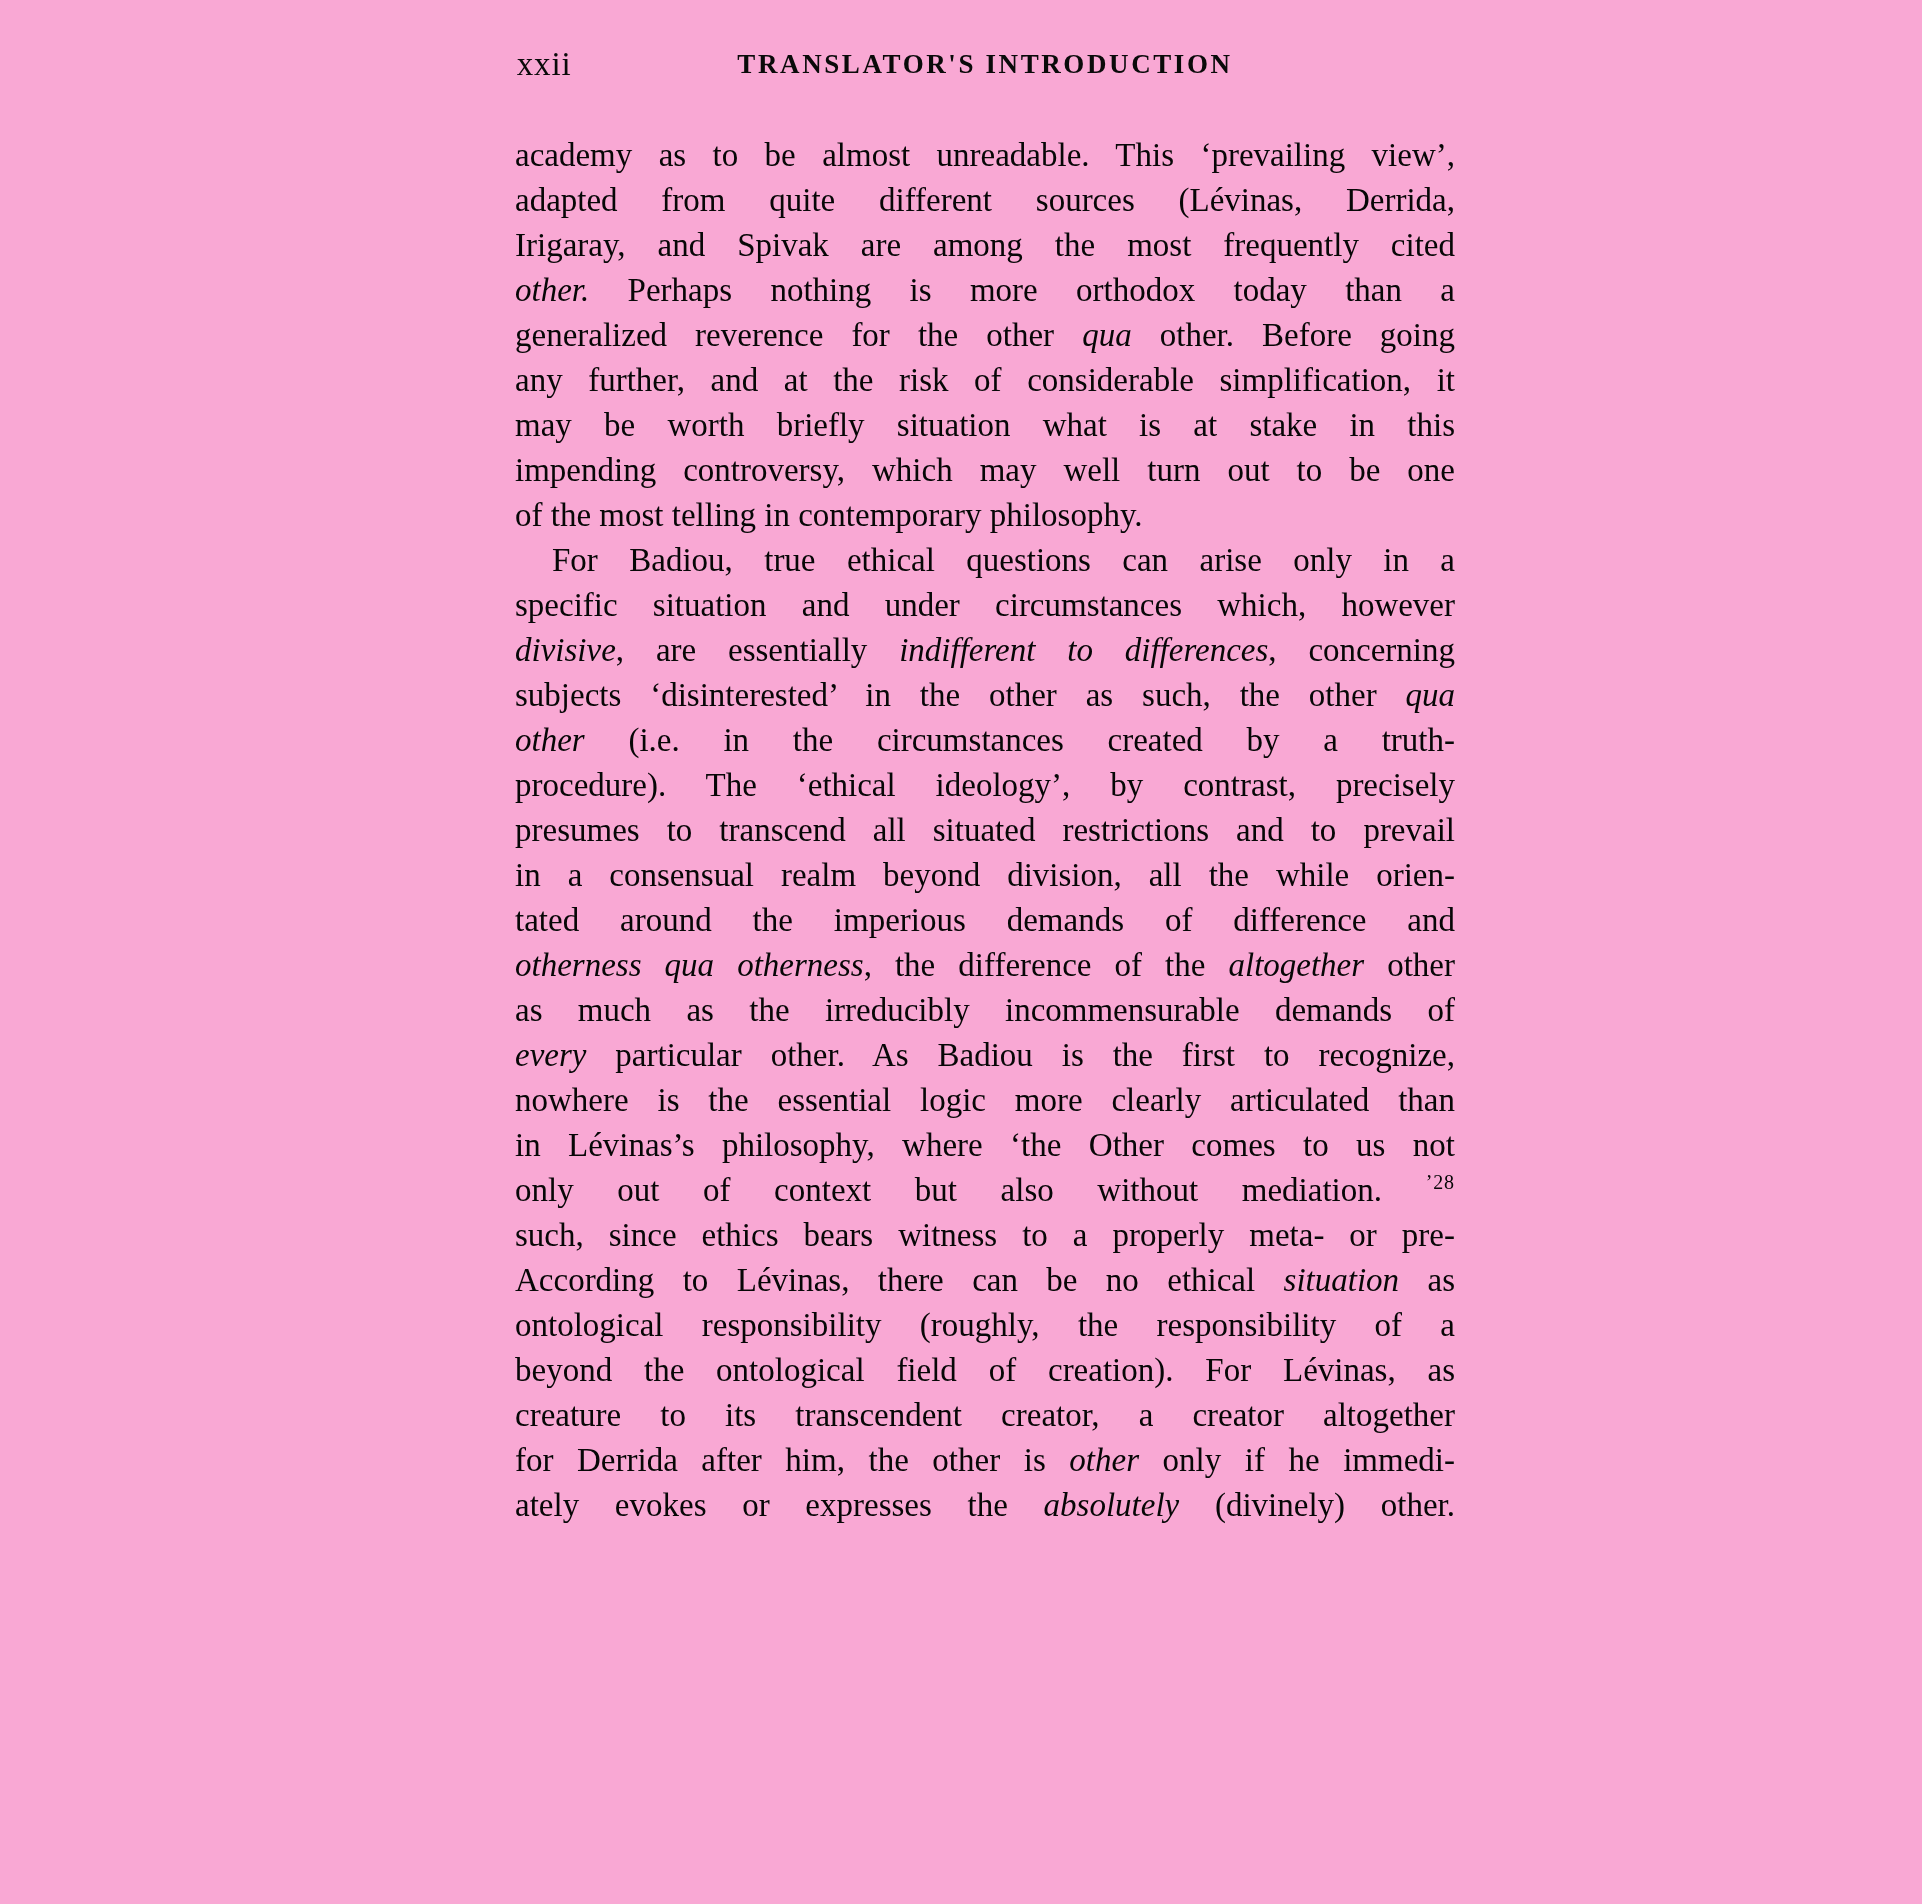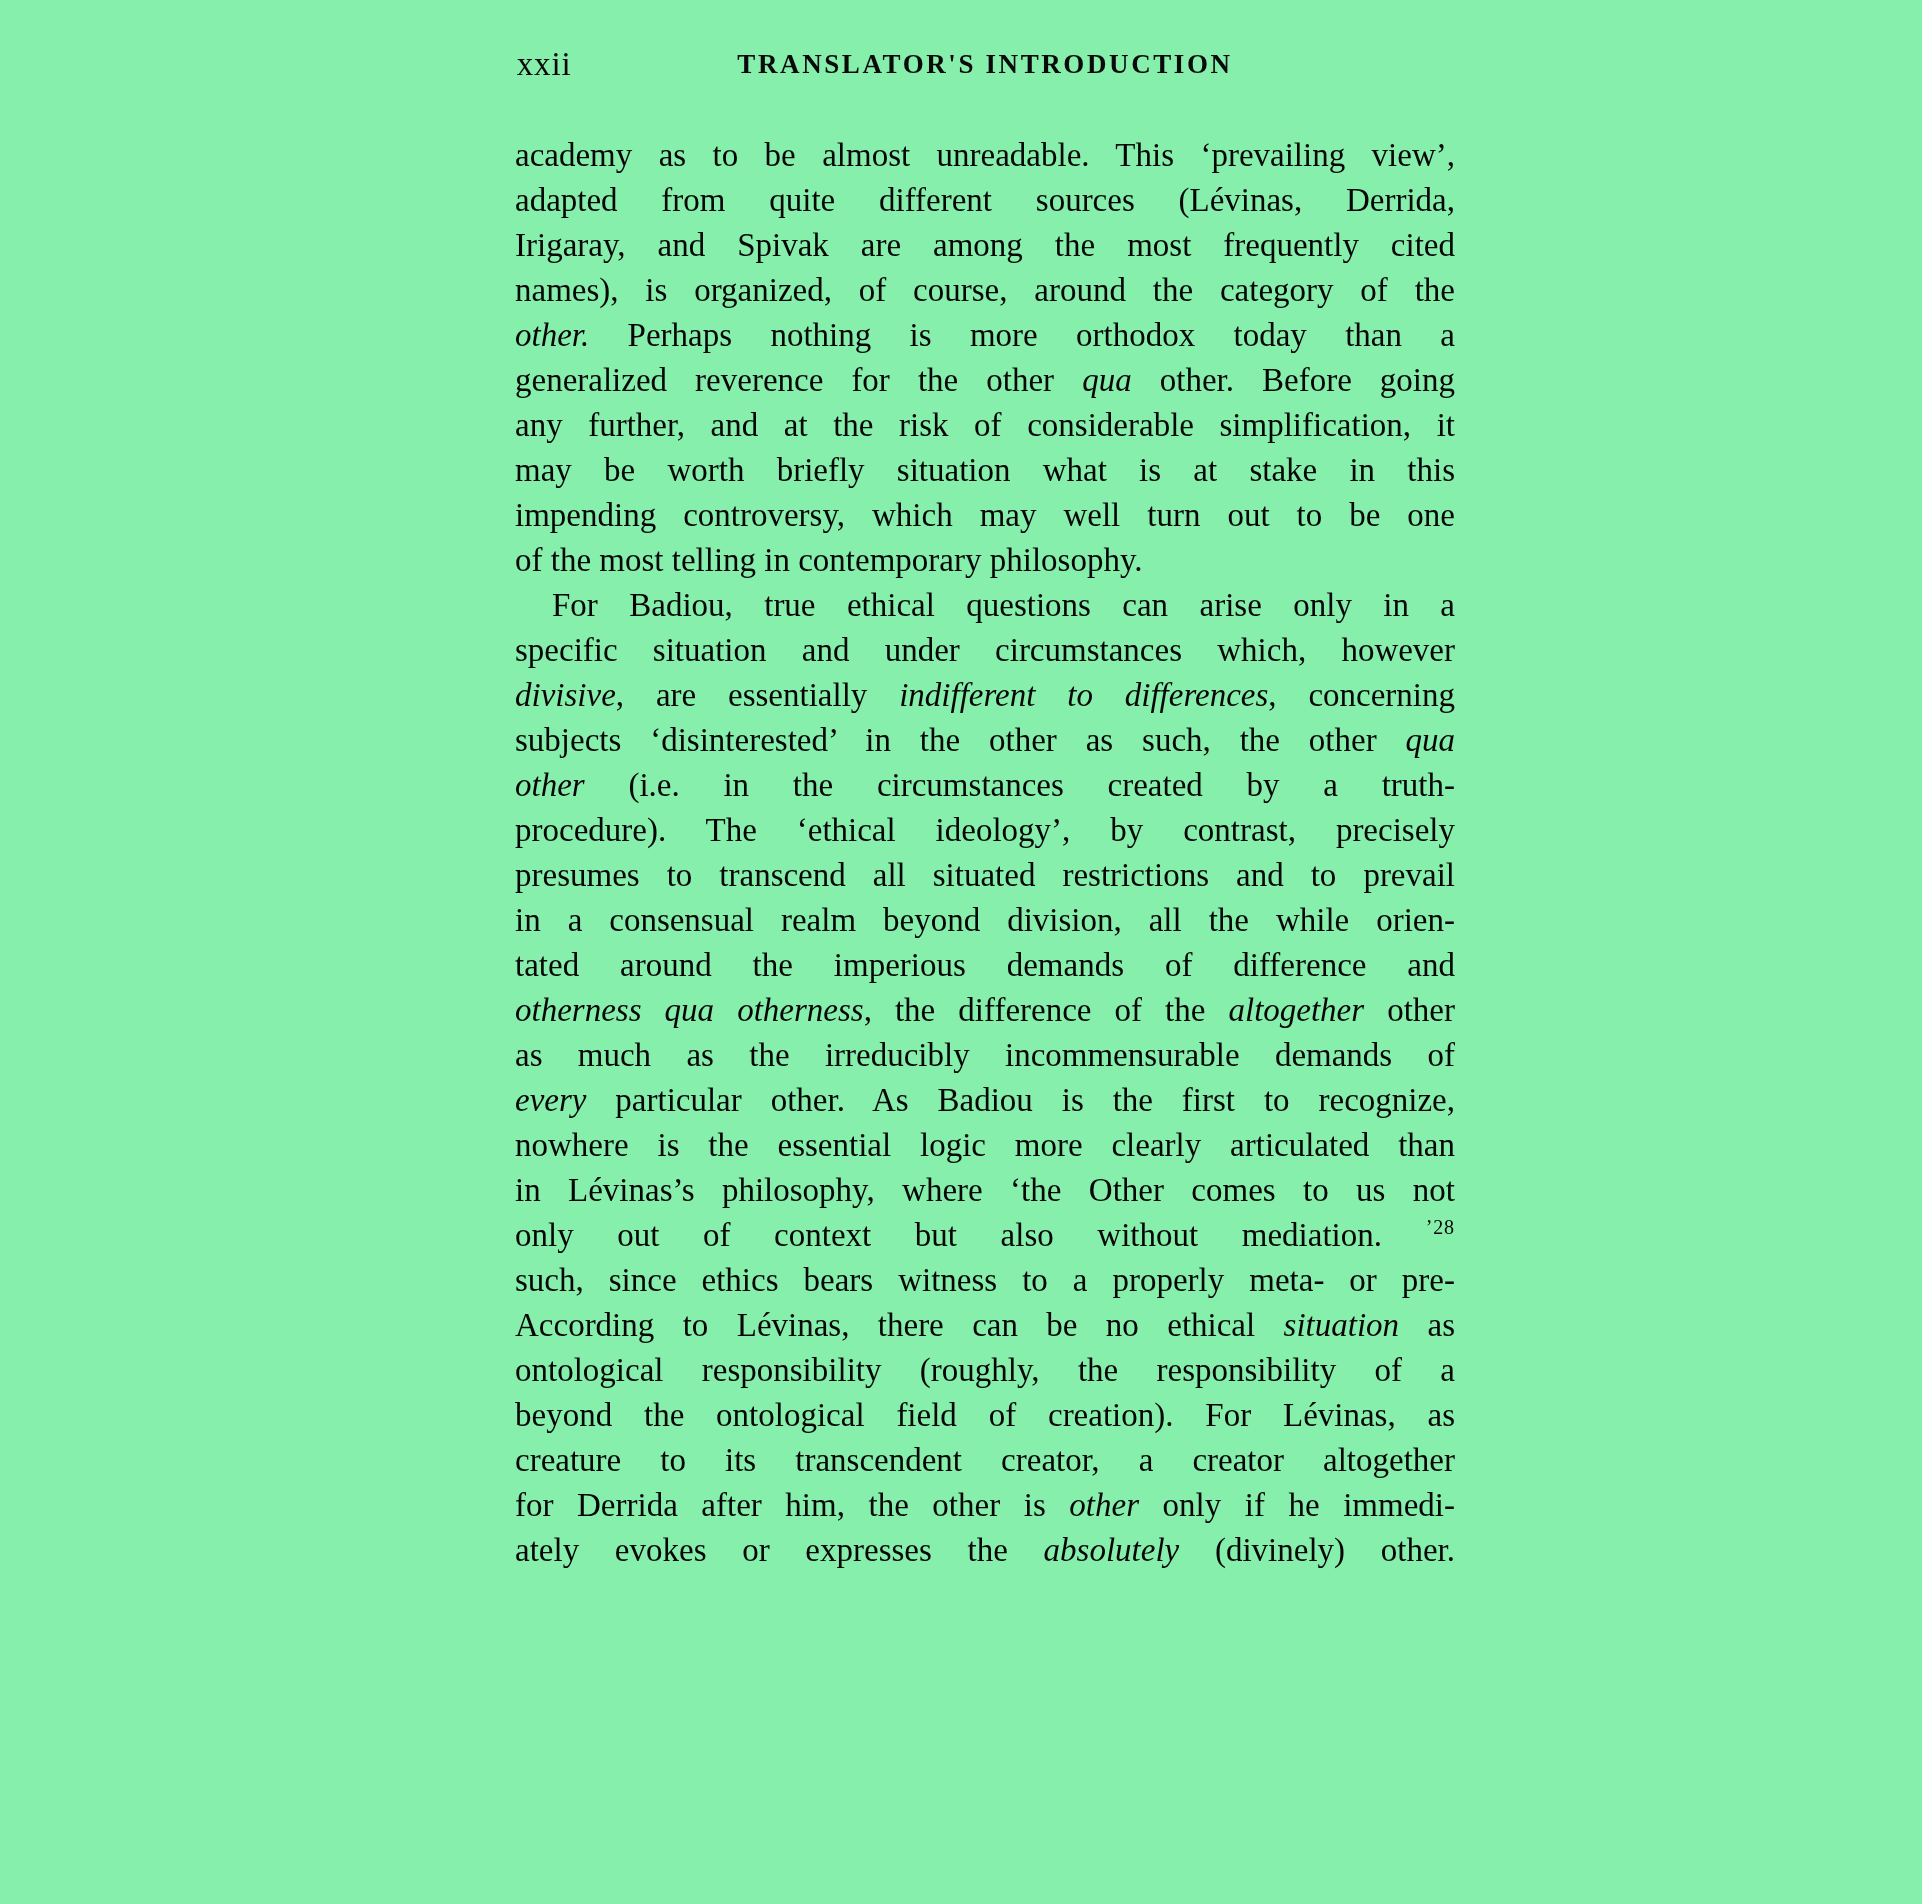--- a/index.html
+++ b/index.html
@@ -5,21 +5,21 @@
   html, body { margin: 0; padding: 0; }
   body {
     width: 1922px; height: 1905px;
     background: #ffffff;
     position: relative;
     font-family: "Liberation Serif", "DejaVu Serif", serif;
   }
   .page {
     position: absolute; left: 0; top: 0;
     width: 1922px; height: 1905px;
-    background: #86efac;
+    background: #f9a8d4;
     overflow: hidden;
   }
   .column {
     position: absolute;
     left: 515px; top: 0;
     width: 940px;
   }
   .header {
     position: absolute;
     top: 43px; left: 0;
@@ -82,21 +82,20 @@
 <div class="page">
   <div class="column">
     <div class="header">
       <span class="folio">xxii</span>
       <div class="running-title">TRANSLATOR'S INTRODUCTION</div>
     </div>
     <div class="bodytext" id="bodytext">
         <div class="line just"><span>academy as to be almost unreadable. This ‘prevailing view’,</span></div>
         <div class="line just"><span>adapted from quite different sources (Lévinas, Derrida,</span></div>
         <div class="line just"><span>Irigaray, and Spivak are among the most frequently cited</span></div>
-        <div class="line just"><span>names), is organized, of course, around the category of the</span></div>
         <div class="line just"><span class="it">other.</span><span> Perhaps nothing is more orthodox today than a</span></div>
         <div class="line just"><span>generalized reverence for the other </span><span class="it">qua</span><span> other. Before going</span></div>
         <div class="line just"><span>any further, and at the risk of considerable simplification, it</span></div>
         <div class="line just"><span>may be worth briefly situation what is at stake in this</span></div>
         <div class="line just"><span>impending controversy, which may well turn out to be one</span></div>
         <div class="line noj"><span>of the most telling in contemporary philosophy.</span></div>
         <div class="line just indent"><span>For Badiou, true ethical questions can arise only in a</span></div>
         <div class="line just"><span>specific situation and under circumstances which, however</span></div>
         <div class="line just"><span class="it">divisive</span><span>, are essentially </span><span class="it">indifferent to differences</span><span>, concerning</span></div>
         <div class="line just"><span>subjects ‘disinterested’ in the other as such, the other </span><span class="it">qua</span></div>

